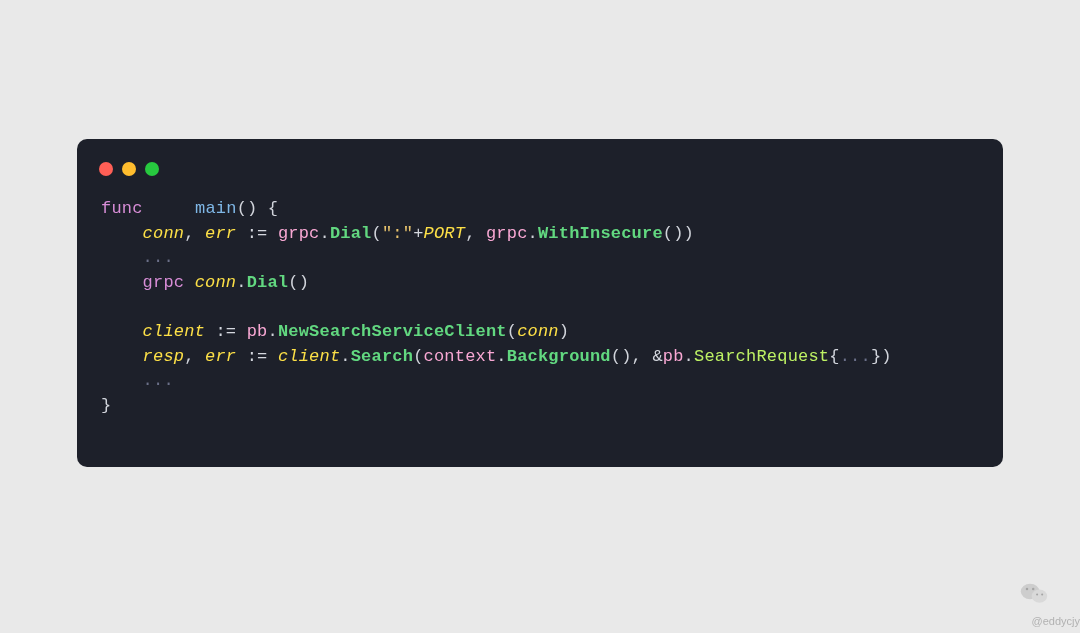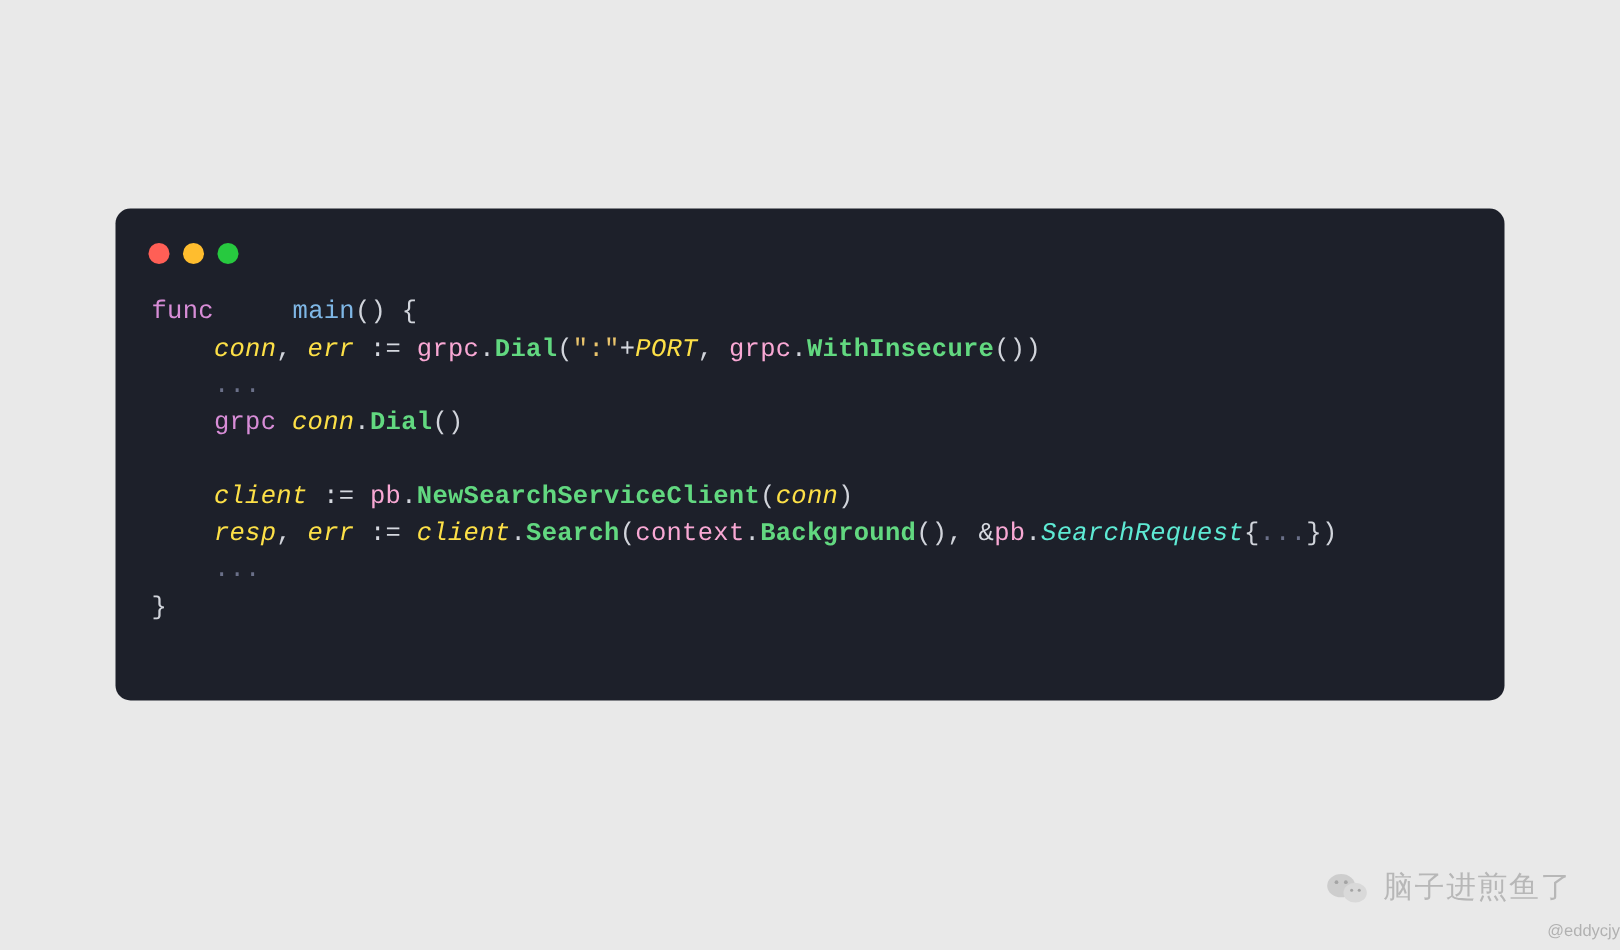--- a/index.html
+++ b/index.html
@@ -49,21 +49,21 @@
     }
     .tk-keyword { color: #d88dd7; }
     .tk-func { color: #7fb7e6; padding-left: 42px; }
     .tk-ident { color: #fde047; font-style: italic; }
     .tk-punct { color: #d1d4db; }
     .tk-op { color: #d5d8df; }
     .tk-pkg { color: #f9a8d4; }
     .tk-method { color: #62d880; font-weight: bold; }
     .tk-string { color: #e9c46d; }
     .tk-comment { color: #6b7089; }
-    .tk-type { color: #5eead4; font-style: italic; }
+    .tk-type { color: #bef264; }
     .tk-amp { color: #d5d8df; }
 
     .watermark {
       position: absolute;
       bottom: 28px;
       right: 32px;
       display: flex;
       align-items: center;
       gap: 10px;
       opacity: 0.62;
@@ -111,15 +111,14 @@
   <span class="wechat-icon">
     <svg viewBox="0 0 36 30" width="28" height="24">
       <ellipse cx="13" cy="13" rx="12" ry="10" fill="#bdbdbd"></ellipse>
       <ellipse cx="25" cy="19" rx="10" ry="8.5" fill="#d0d0d0"></ellipse>
       <circle cx="9" cy="10" r="1.6" fill="#7a7a7a"></circle>
       <circle cx="17" cy="10" r="1.6" fill="#7a7a7a"></circle>
       <circle cx="22" cy="17" r="1.3" fill="#7a7a7a"></circle>
       <circle cx="28.5" cy="17" r="1.3" fill="#7a7a7a"></circle>
     </svg>
   </span>
-  <span class="watermark-text">脑子进煎鱼了</span>
 </div>
 <div class="handle">@eddycjy</div>
 
 </body></html>

